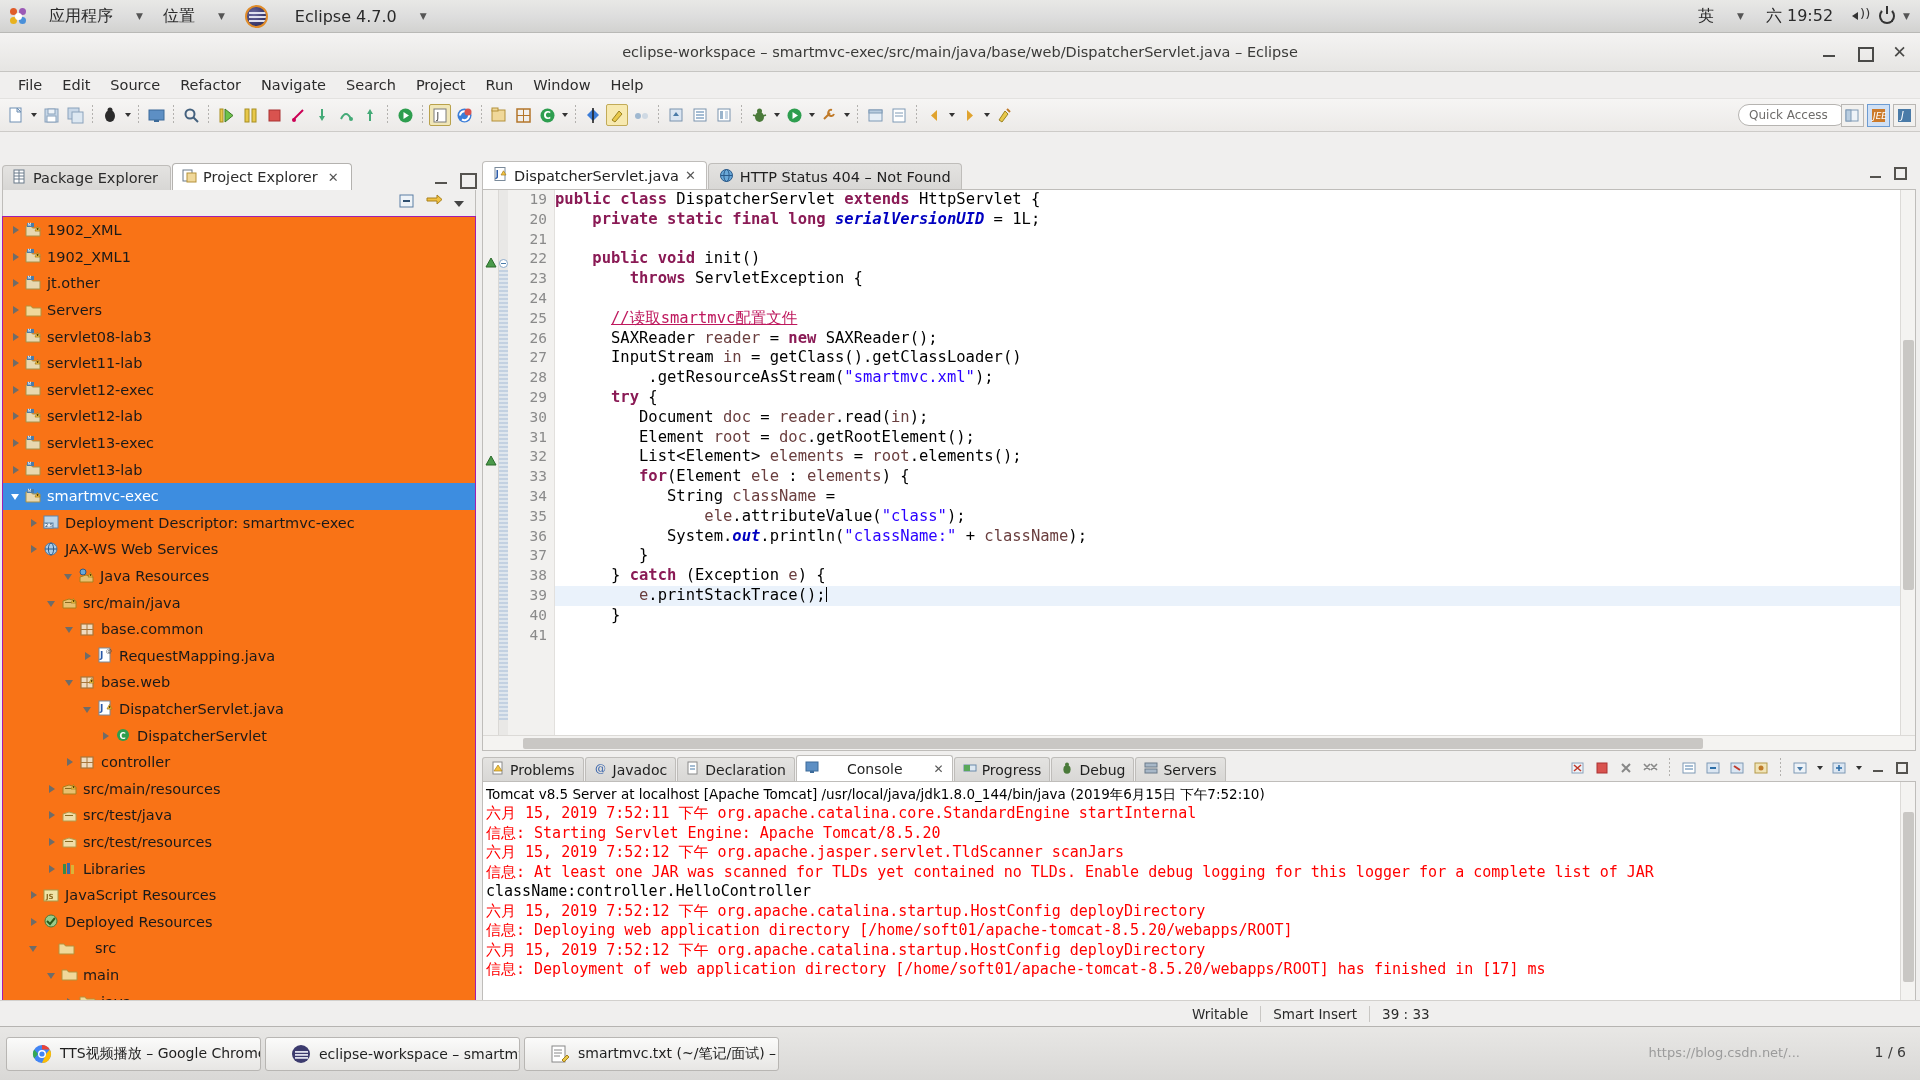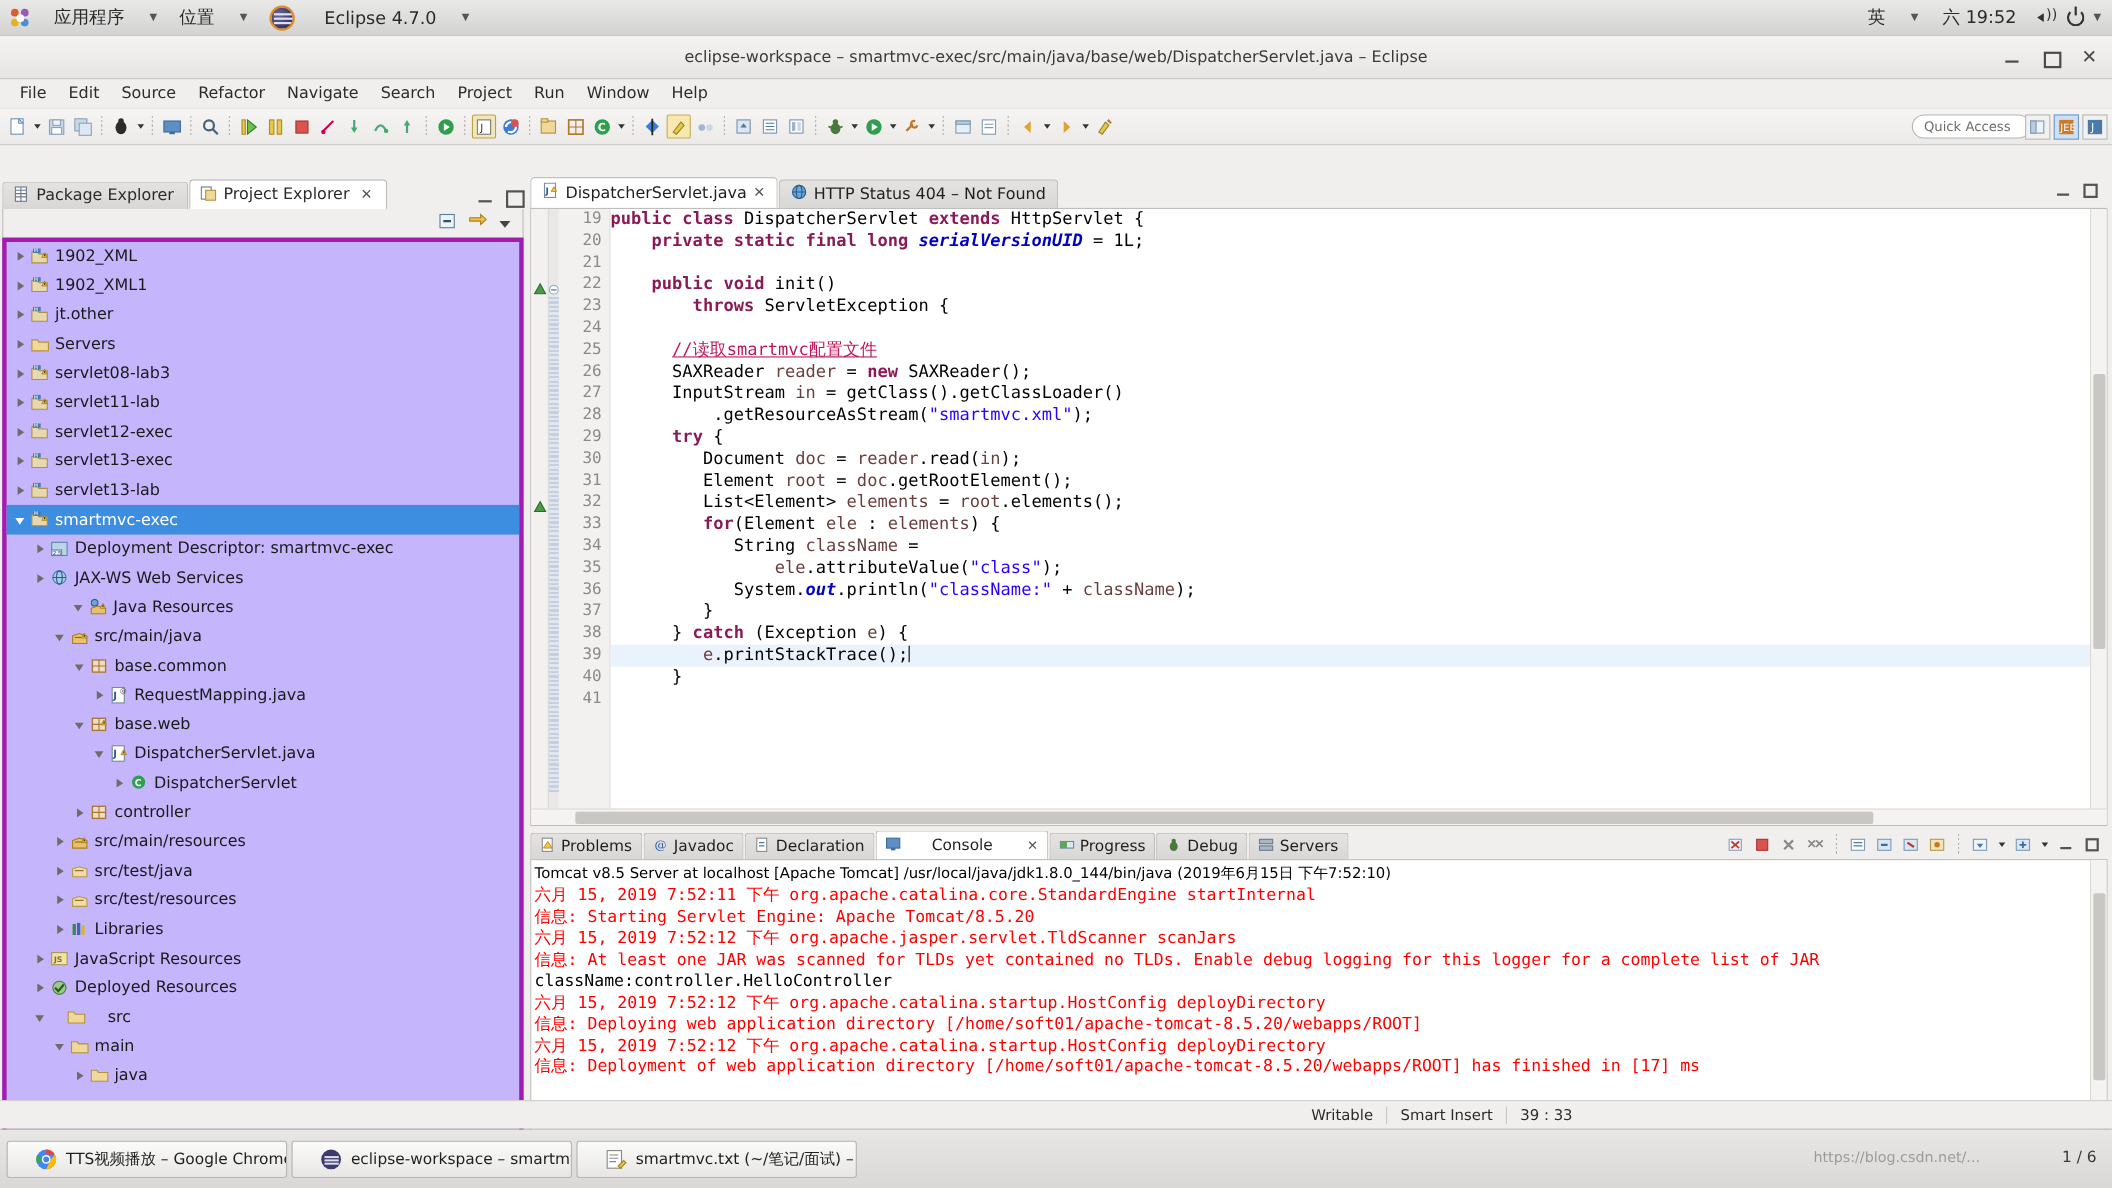--- a/index.html
+++ b/index.html
@@ -104,21 +104,21 @@
          display:flex; align-items:center; justify-content:center; border-radius:2px; }
   .tbi svg { display:block; }
   .tb-caret { width: 11px; height: 22px; display:flex; align-items:center; justify-content:center; cursor:pointer; }
   .tb-caret::after { content:''; border-style:solid; border-width:4px 3.5px 0 3.5px; border-color:#333 transparent transparent transparent; }
   .quick-access {
     position: absolute; right: 74px; top: 5px;
     width: 108px; height: 22px; border: 1px solid #b6b4b1; border-radius: 11px;
     background: #fff; font-size: 12px; color:#6e6c6a;
     display:flex; align-items:center; padding-left: 10px;
   }
-  .tb-right { position:absolute; right: 4px; top:5px; display:flex; gap:3px; }
+  .tb-right { position:absolute; right: 4px; top:5px; display:flex; gap:3px;font-style:italic; }
   .persp-btn { width:23px; height:23px; border:1px solid #b9b7b4; background:#f2f1ef; display:flex; align-items:center; justify-content:center; }
   .persp-btn.active { background:#cfe0f5; border-color:#6c9bd2; }
 
   
   .workbench { position: absolute; left:0; top: 126px; width: 1920px; height: 905px; }
 
   
   .leftview { position:absolute; left:2px; top:2px; width: 474px; height: 892px; background:#f0efee; }
   .vtabs { height: 29px; display:flex; align-items:flex-end; position:relative; }
   .vtab {
@@ -132,21 +132,21 @@
   .vtab .xmark { font-size: 13px; color:#555; margin-left:4px; }
   .vtab-right { position:absolute; right: 2px; bottom: 3px; display:flex; gap:10px; align-items:center; }
   .vmin, .vmax { width:15px; height:15px; position:relative; cursor:pointer; }
   .vmin::after { content:''; position:absolute; left:1px; bottom:3px; width:12px; height:2px; background:#55534f; }
   .vmax::after { content:''; position:absolute; left:1px; top:1px; width:13px; height:12px; border:2px solid #55534f; }
 
   .vtoolbar { height: 26px; background:#f0efee; display:flex; align-items:center; justify-content:flex-end; gap:10px; padding-right:10px;
               border-left:1px solid #bfbdba; border-right:1px solid #bfbdba; }
   .tree {
     position:absolute; left:0; right:0; top: 55px; bottom: 0;
-    background:#c4b5fd; border:4px solid #a21caf; overflow:hidden;
+    background:#f97316; border:1px solid #a21caf; overflow:hidden;
   }
   .trow { height: 26.6px; display:flex; align-items:center; font-size:14.5px; color:#1a1a1a; white-space:nowrap; cursor:default; }
   .trow.sel { background:#3d8de0; color:#fff; }
   .arrow { width: 14px; height:14px; margin-right:2px; flex:none; position:relative; }
   .arrow.r::after { content:''; position:absolute; left:4px; top:3px; border-style:solid; border-width:4px 0 4px 6px; border-color:transparent transparent transparent #6e6c69; }
   .arrow.d::after { content:''; position:absolute; left:2px; top:5px; border-style:solid; border-width:6px 4px 0 4px; border-color:#6e6c69 transparent transparent transparent; }
   .trow.sel .arrow.d::after { border-top-color:#fff; }
   .ticon { width:17px; height:17px; margin-right:5px; flex:none; }
 
   
@@ -636,20 +636,31 @@
               <span>servlet11-lab</span>
             </div>
             <div class="trow" style="padding-left: 6px;">
               <span class="arrow r"></span>
               <span class="ticon"><svg width="17" height="17">
                   <path d="M1 4 L6 4 L7.5 6 L15 6 L15 14 L1 14 Z" fill="#e8d8b0" stroke="#a8914a"></path>
                   <rect x="2" y="1" width="7" height="4" fill="#4a7ba8"></rect>
                   <text x="2.6" y="4.4" font-size="4.4" fill="#fff" font-family="DejaVu Sans">M</text>
                 </svg></span>
               <span>servlet12-exec</span>
+            </div>
+            <div class="trow" style="padding-left: 6px;">
+              <span class="arrow r"></span>
+              <span class="ticon"><svg width="17" height="17">
+                  <path d="M1 4 L6 4 L7.5 6 L15 6 L15 14 L1 14 Z" fill="#e8d8b0" stroke="#a8914a"></path>
+                  <rect x="2" y="1" width="7" height="4" fill="#4a7ba8"></rect>
+                  <text x="2.6" y="4.4" font-size="4.4" fill="#fff" font-family="DejaVu Sans">M</text>
+                  <path d="M10 9 L15 9 L12.5 4.5 Z" fill="#f5c542" stroke="#a8801c" stroke-width="0.8"></path>
+                  <rect x="12" y="6" width="1.2" height="2" fill="#5a4208"></rect>
+                </svg></span>
+              <span>servlet12-lab</span>
             </div>
             <div class="trow" style="padding-left: 6px;">
               <span class="arrow r"></span>
               <span class="ticon"><svg width="17" height="17">
                   <path d="M1 4 L6 4 L7.5 6 L15 6 L15 14 L1 14 Z" fill="#e8d8b0" stroke="#a8914a"></path>
                   <rect x="2" y="1" width="7" height="4" fill="#4a7ba8"></rect>
                   <text x="2.6" y="4.4" font-size="4.4" fill="#fff" font-family="DejaVu Sans">M</text>
                 </svg></span>
               <span>servlet13-exec</span>
             </div>

